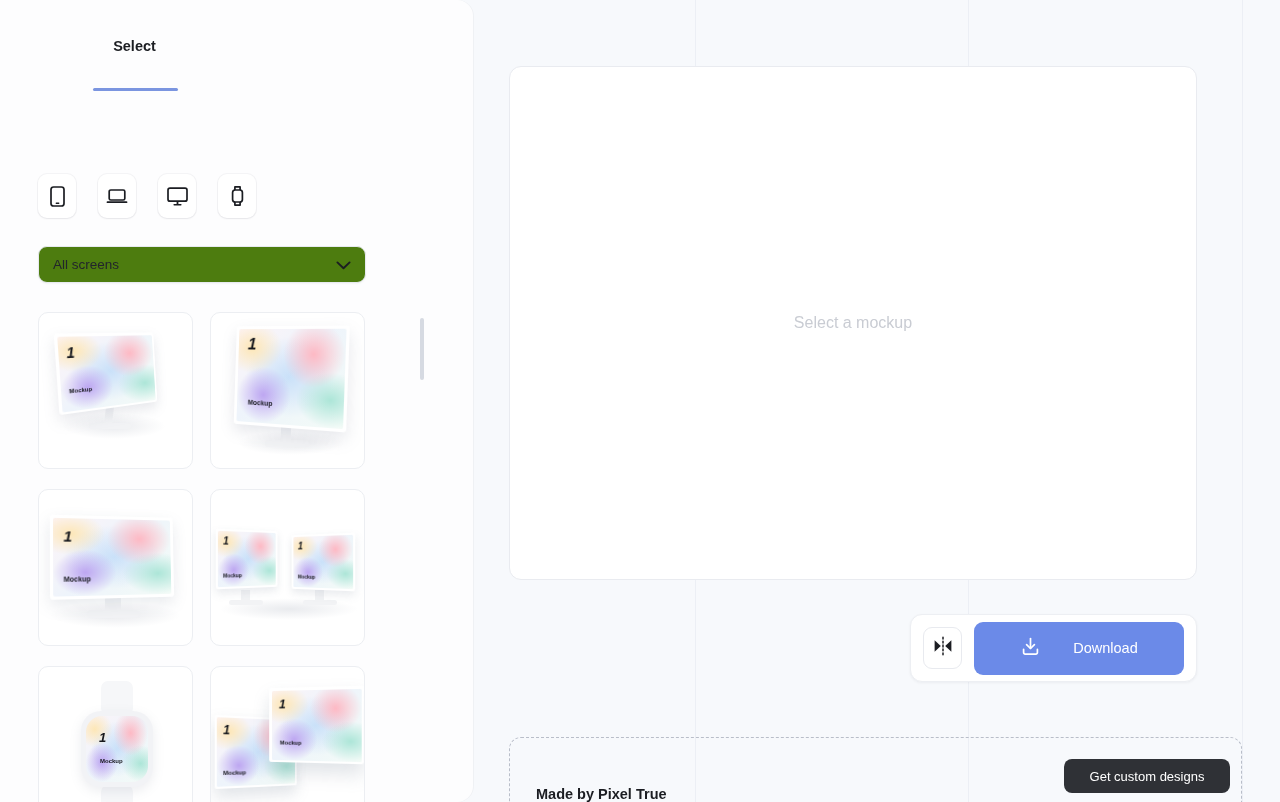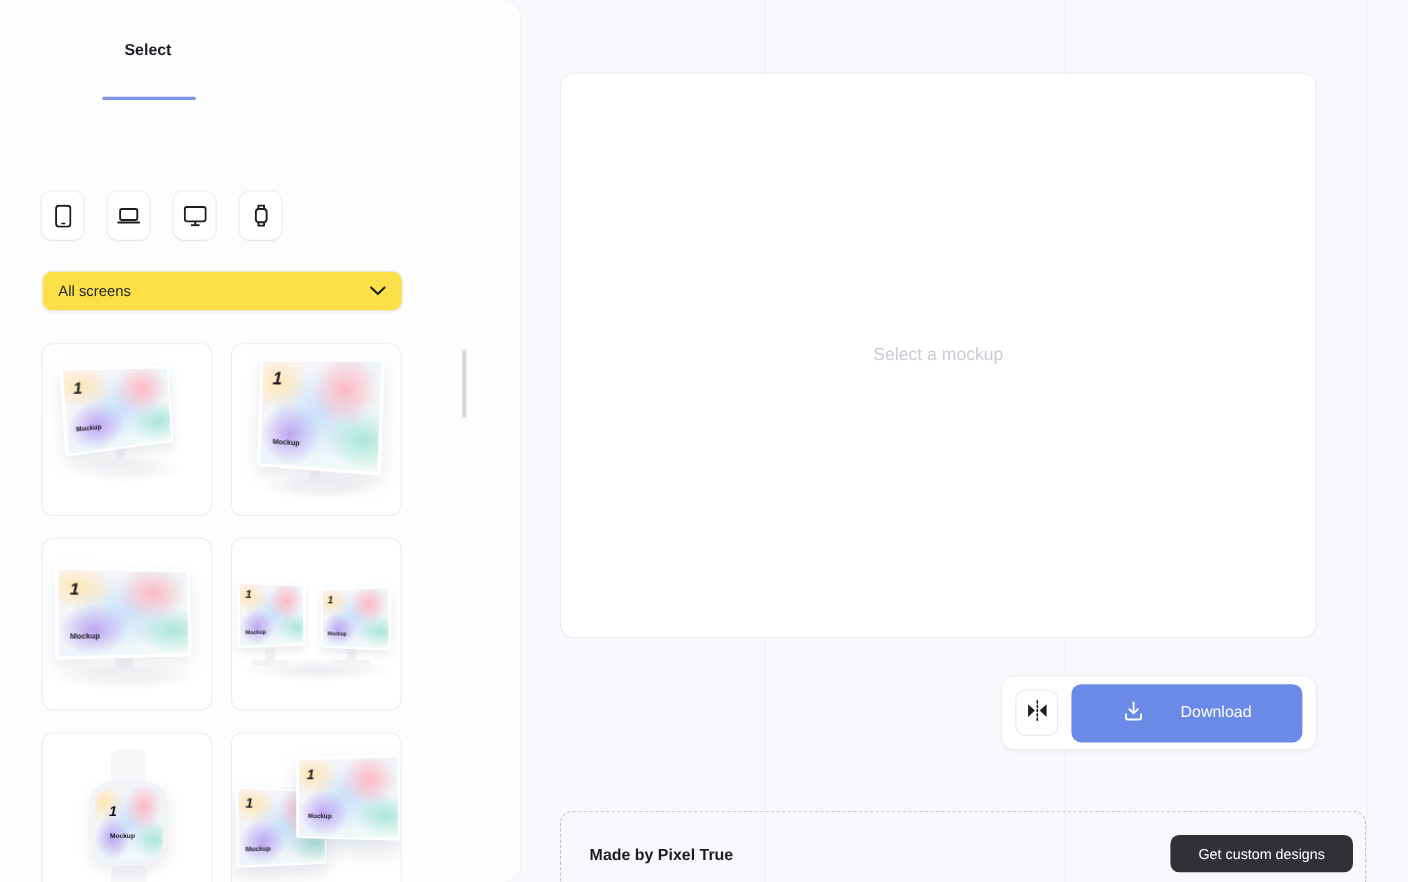--- a/index.html
+++ b/index.html
@@ -45,21 +45,21 @@
     width:38px; height:44px; background:#ffffff; border-radius:9px;
     display:flex; align-items:center; justify-content:center;
     box-shadow:0 1px 2px rgba(16,24,40,0.06), 0 0 0 1px rgba(16,24,40,0.04);
     cursor:pointer;
   }
   .device-chip svg { display:block; }
 
   
   #screens-select {
     position:absolute; left:38px; top:246px; width:328px; height:37px;
-    background:#fde047; border:1px solid #e7eaf0; border-radius:9px;
+    background:#4d7c0f; border:1px solid #e7eaf0; border-radius:9px;
     display:flex; align-items:center; padding:16px 14px; cursor:pointer;
     box-shadow:0 1px 2px rgba(16,24,40,0.04);
   }
   #screens-select .sel-label { flex:1; font-size:13.5px; color:#22252b; }
 
   
   #mockup-grid {
     position:absolute; left:38px; top:312px; width:330px; height:500px;
     display:grid; grid-template-columns:155px 155px; gap:20px 17px;
     align-content:start;
@@ -115,21 +115,21 @@
   }
   #download-button .dl-label { color:#fff; font-size:14.5px; }
 
   
   #footer {
     position:absolute; left:509px; top:737px; width:733px; height:95px;
     border:1px dashed #b9bec9; border-radius:12px;
     background:transparent;
   }
   #footer-credit {
-    position:absolute; left:26px; top:32px;
+    position:absolute; left:26px; top:48px;
     font-size:14.5px; font-weight:bold; color:#1b1d22;
   }
   #custom-designs-button {
     position:absolute; left:554px; top:21px; width:166px; height:34px;
     background:#2f3136; border-radius:8px; border:none;
     color:#fff; font-size:13px; font-family:"Liberation Sans", sans-serif;
     cursor:pointer;
   }
 </style>
 </head>

